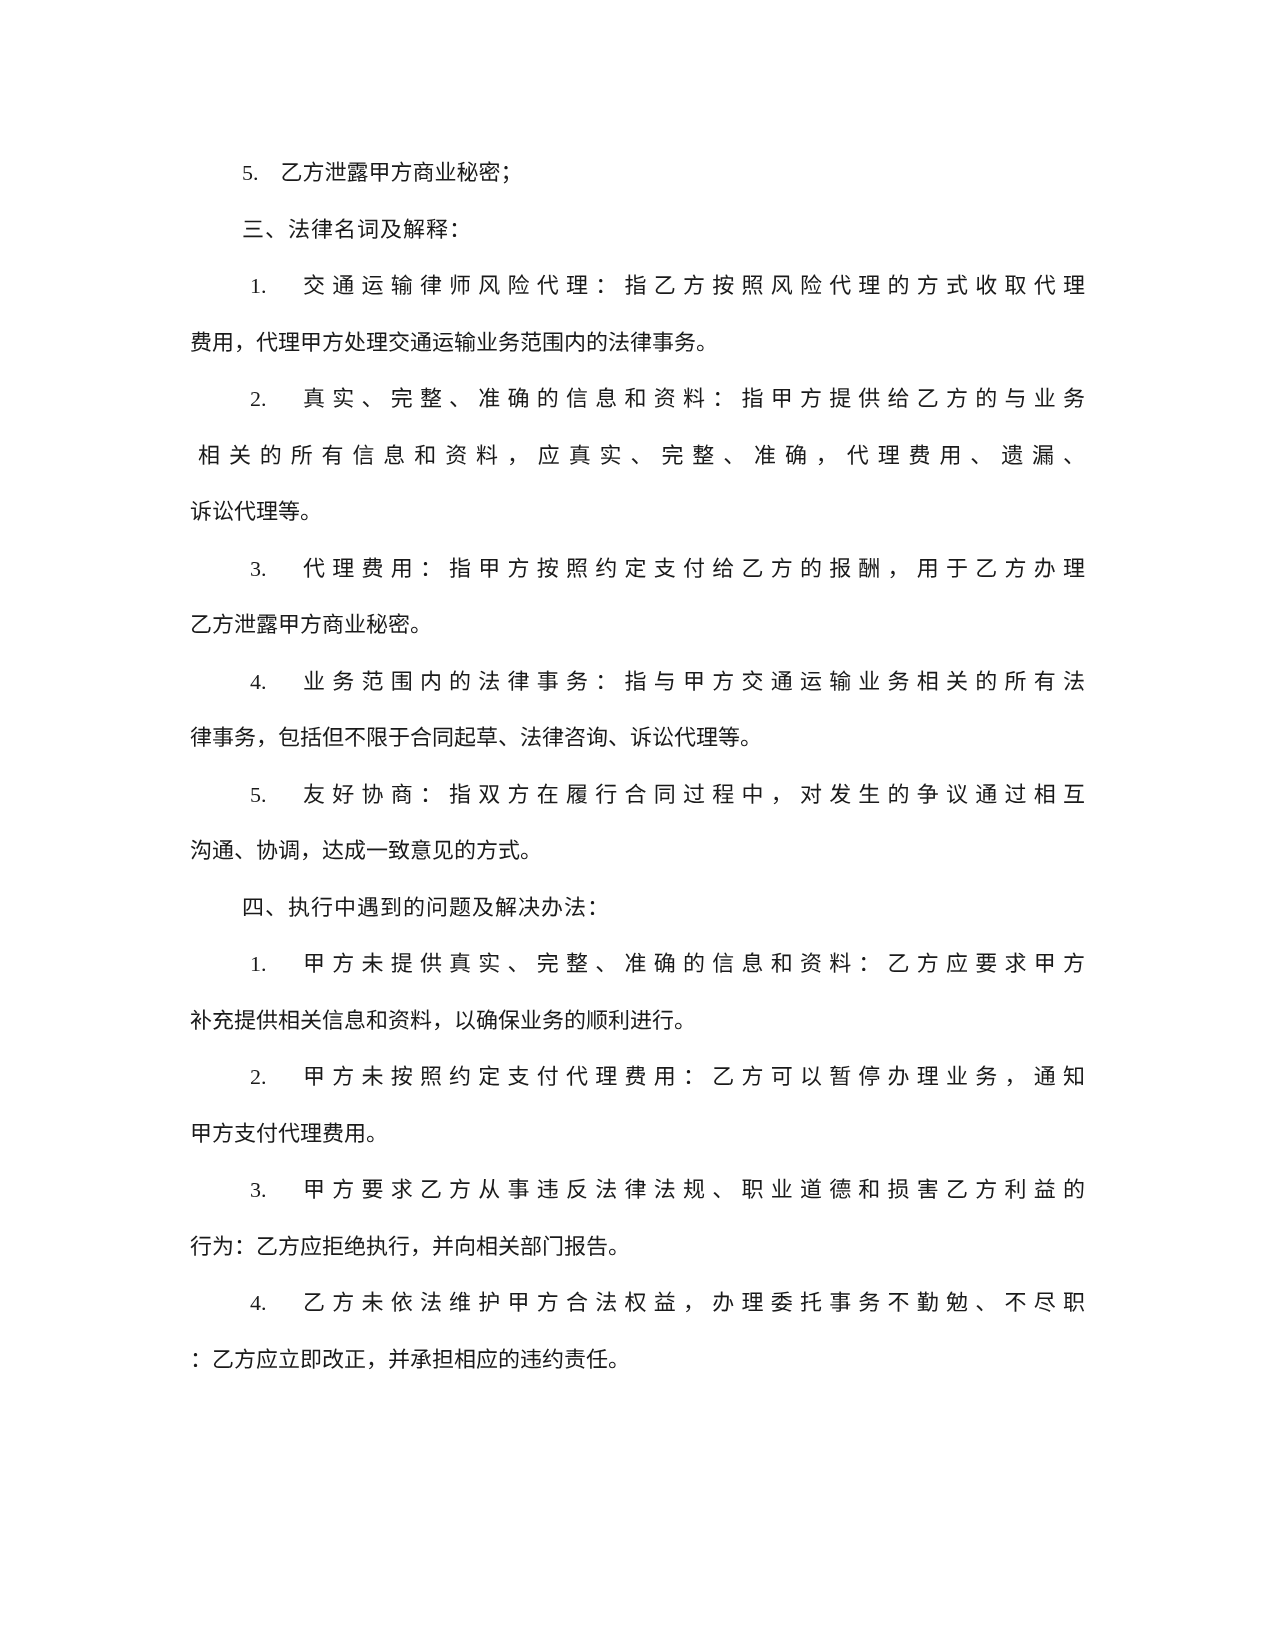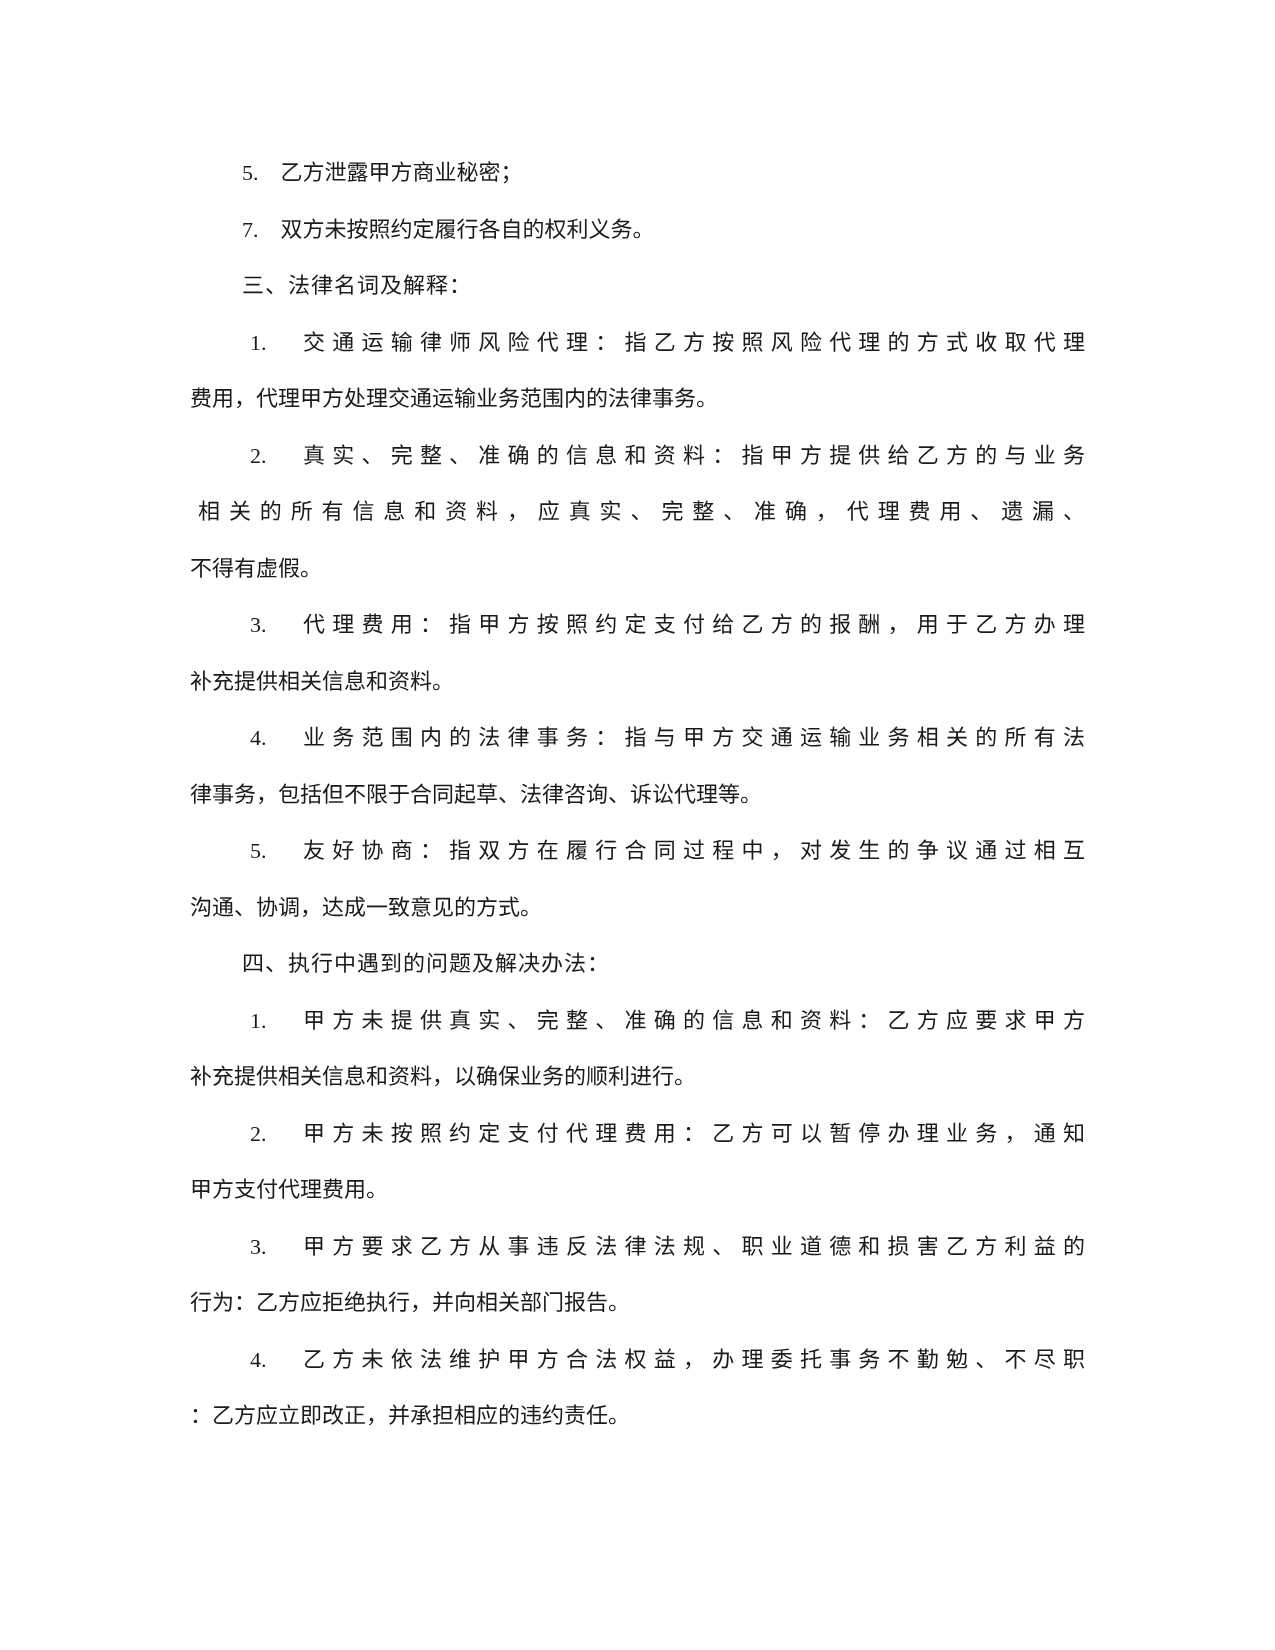--- a/index.html
+++ b/index.html
@@ -42,29 +42,28 @@
     font-weight: 400;
     font-family: "Liberation Sans", "DejaVu Sans", sans-serif;
     letter-spacing: 1px;
   }
 </style>
 </head>
 <body>
 
 <div class="doc-body" id="doc-body">
     <p class="line indent">5.　乙方泄露甲方商业秘密；</p>
-    <p class="line indent">7.　双方未按照约定履行各自的权利义务。</p>
     <p class="line indent bold">三、法律名词及解释：</p>
     <p class="line indent fill">1.　交通运输律师风险代理：指乙方按照风险代理的方式收取代理</p>
     <p class="line">费用，代理甲方处理交通运输业务范围内的法律事务。</p>
     <p class="line indent fill">2.　真实、完整、准确的信息和资料：指甲方提供给乙方的与业务</p>
     <p class="line fill">相关的所有信息和资料，应真实、完整、准确，代理费用、遗漏、</p>
-    <p class="line">不得有虚假。</p>
+    <p class="line">诉讼代理等。</p>
     <p class="line indent fill">3.　代理费用：指甲方按照约定支付给乙方的报酬，用于乙方办理</p>
-    <p class="line">补充提供相关信息和资料。</p>
+    <p class="line">乙方泄露甲方商业秘密。</p>
     <p class="line indent fill">4.　业务范围内的法律事务：指与甲方交通运输业务相关的所有法</p>
     <p class="line">律事务，包括但不限于合同起草、法律咨询、诉讼代理等。</p>
     <p class="line indent fill">5.　友好协商：指双方在履行合同过程中，对发生的争议通过相互</p>
     <p class="line">沟通、协调，达成一致意见的方式。</p>
     <p class="line indent bold">四、执行中遇到的问题及解决办法：</p>
     <p class="line indent fill">1.　甲方未提供真实、完整、准确的信息和资料：乙方应要求甲方</p>
     <p class="line">补充提供相关信息和资料，以确保业务的顺利进行。</p>
     <p class="line indent fill">2.　甲方未按照约定支付代理费用：乙方可以暂停办理业务，通知</p>
     <p class="line">甲方支付代理费用。</p>
     <p class="line indent fill">3.　甲方要求乙方从事违反法律法规、职业道德和损害乙方利益的</p>

